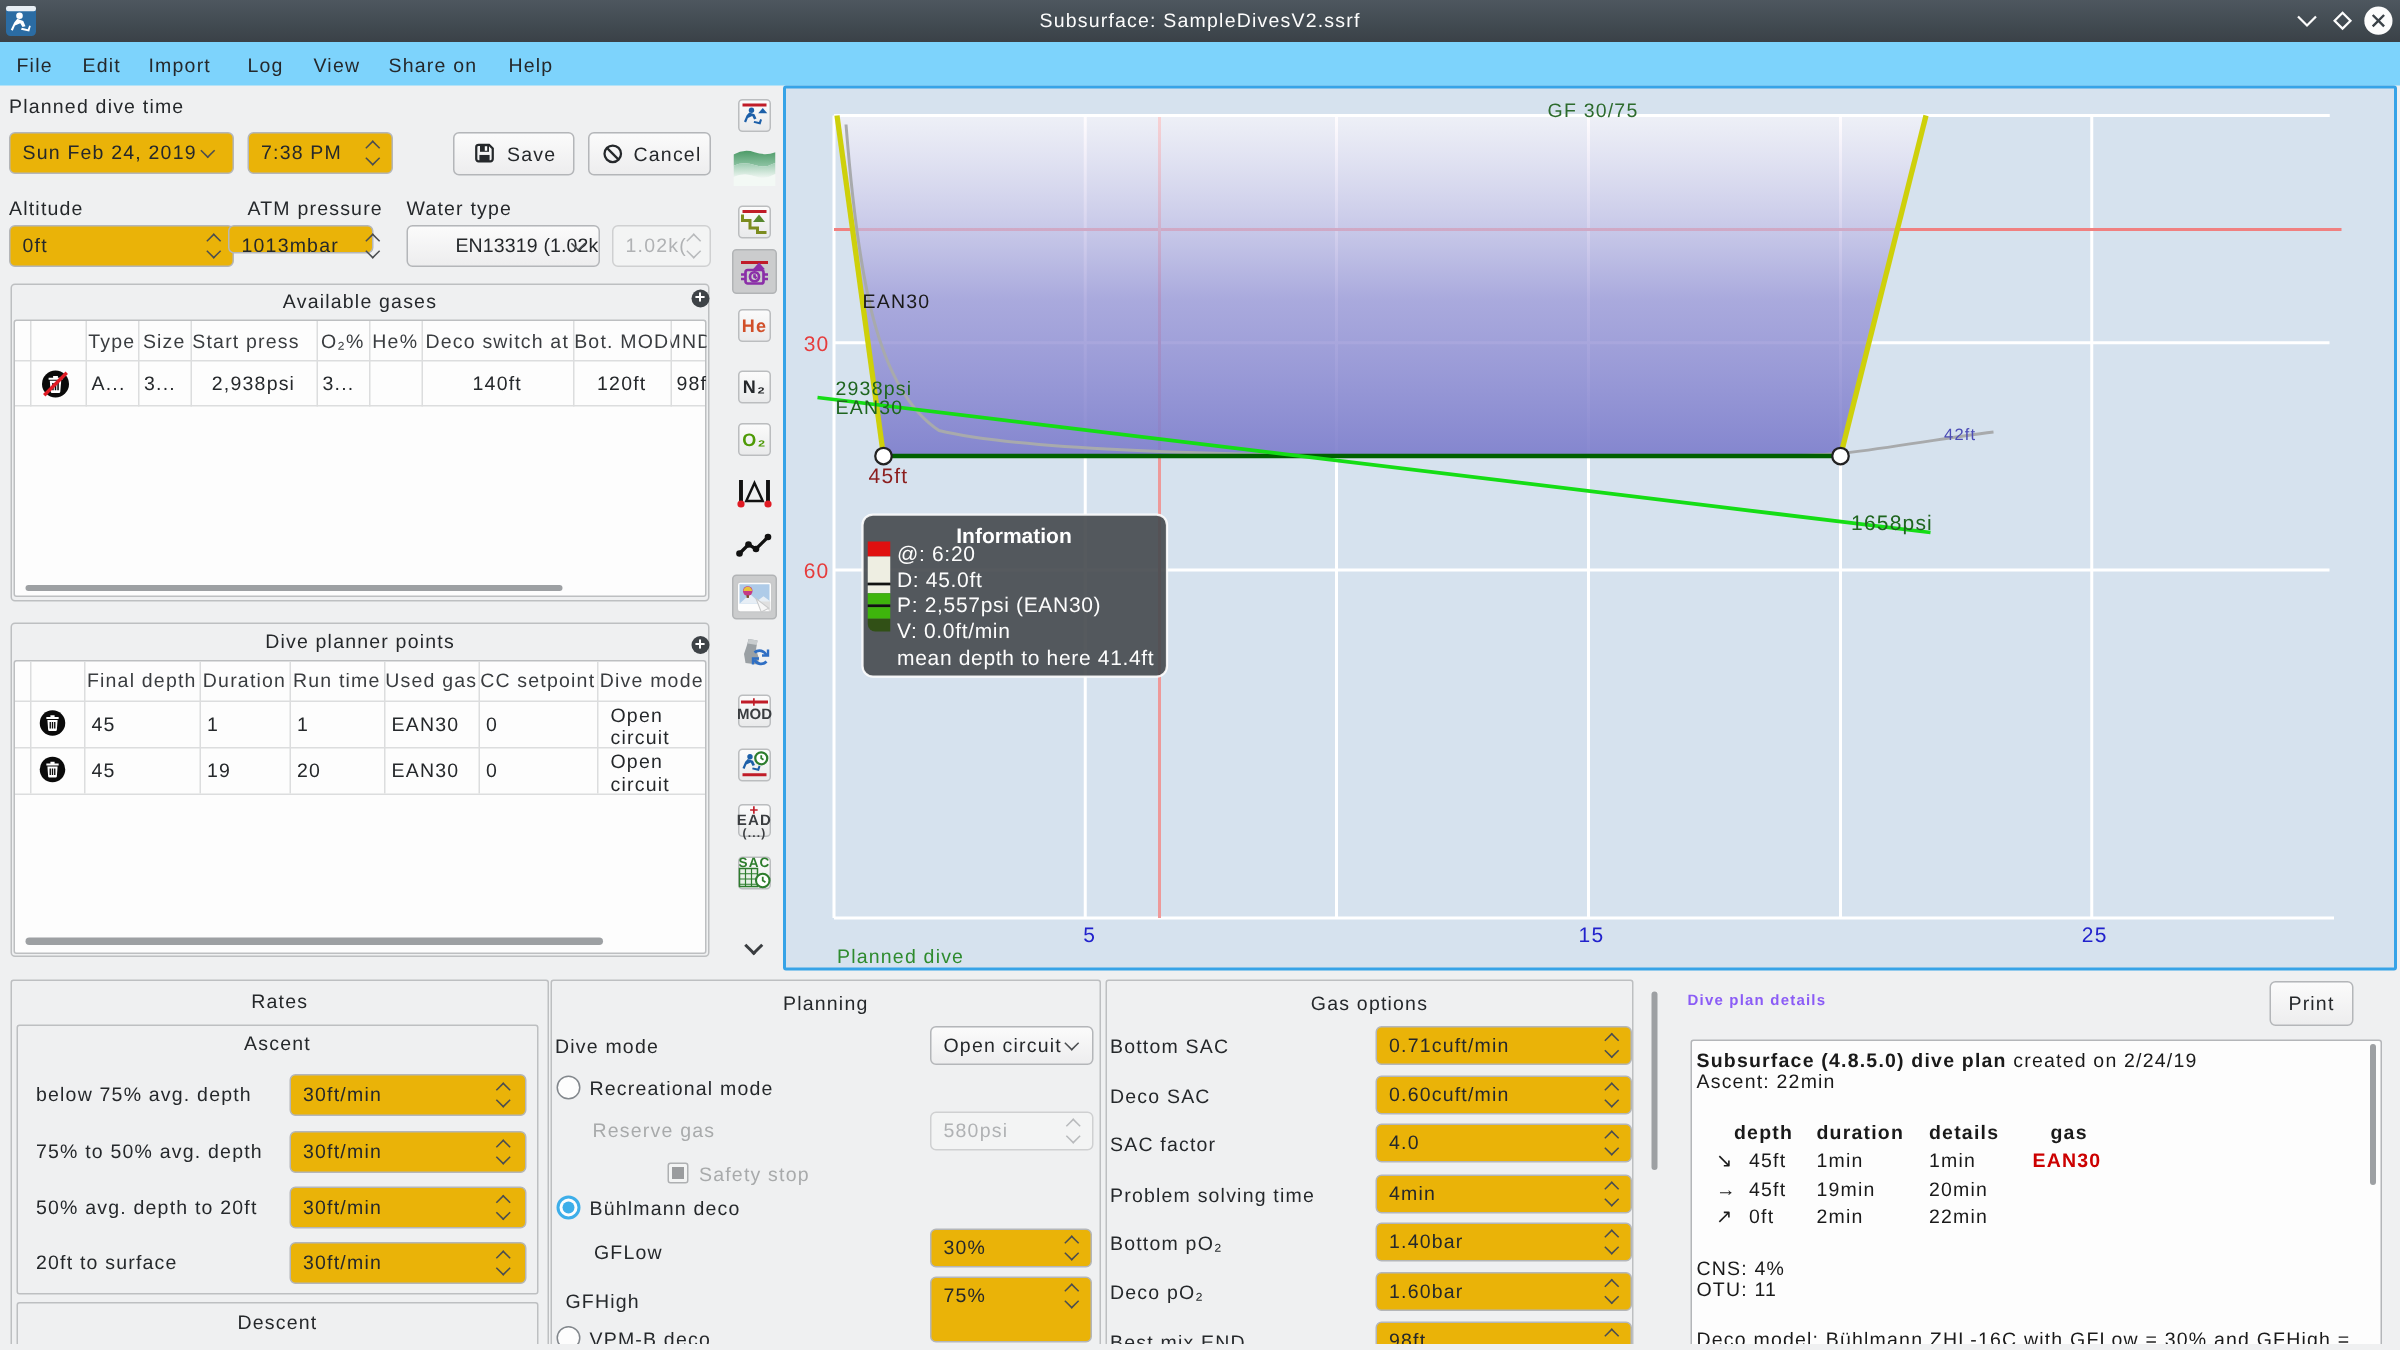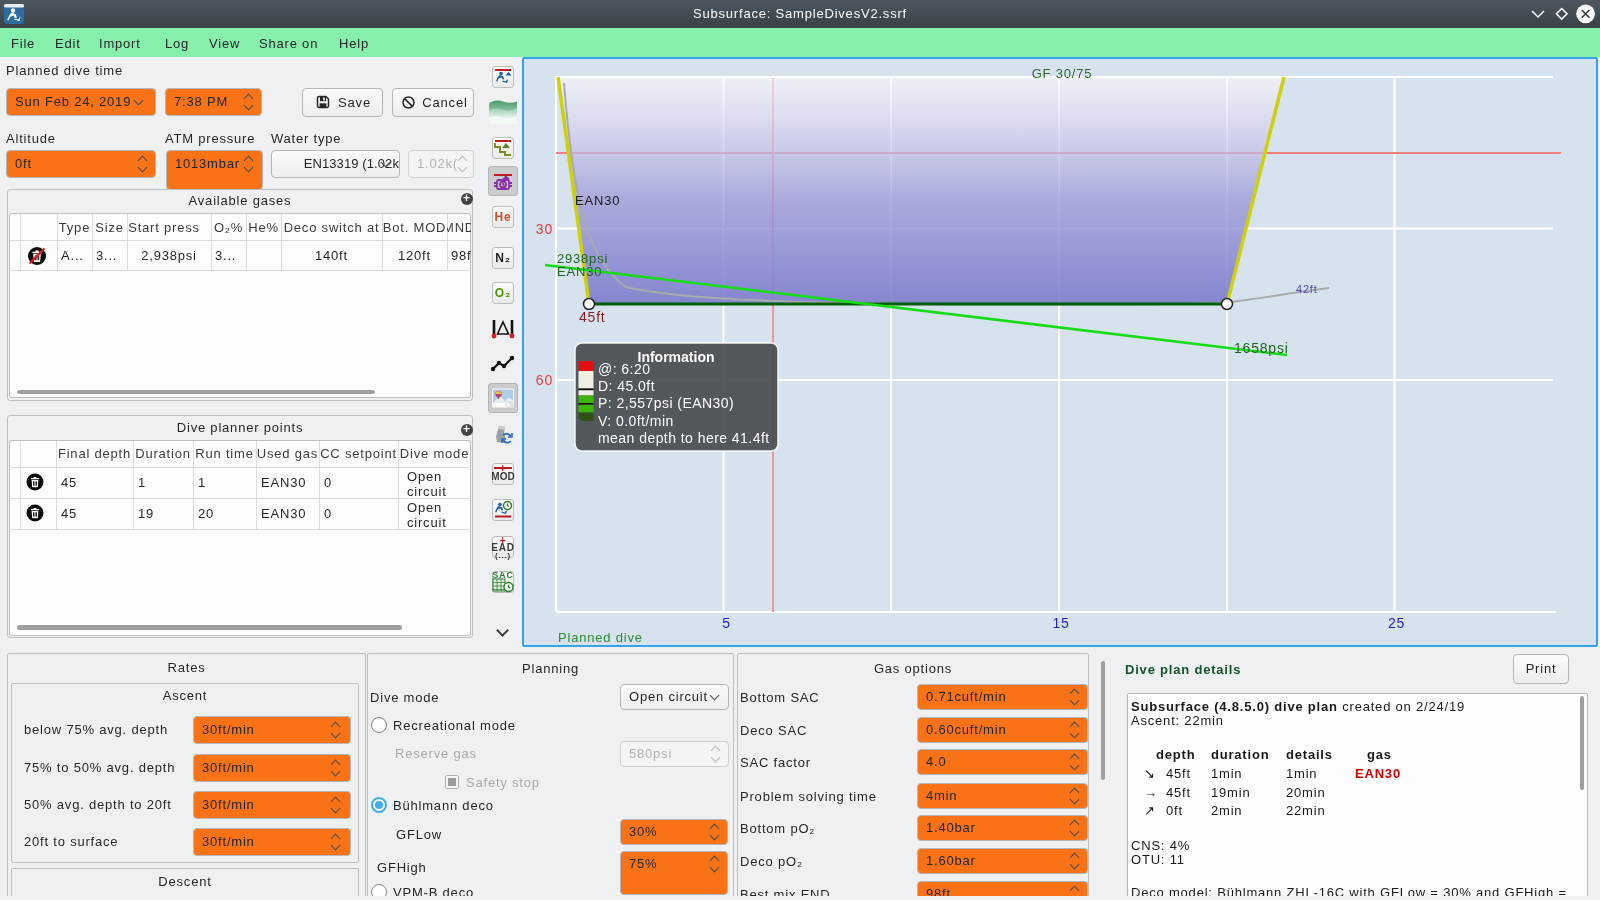--- a/index.html
+++ b/index.html
@@ -1,23 +1,23 @@
 <!DOCTYPE html>
 <html><head><meta charset="utf-8">
 <style>
 *{margin:0;padding:0;box-sizing:border-box}
 html,body{width:1600px;height:900px;overflow:hidden;background:#eff0f1;font-family:"Liberation Sans",sans-serif;letter-spacing:0.8px}
 .abs{position:absolute}
 #titlebar{position:absolute;left:0;top:0;width:1600px;height:28px;background:linear-gradient(180deg,#4e575f 0%,#424b52 55%,#3a4147 100%)}
 #title{position:absolute;left:0;top:0;width:1600px;height:28px;line-height:28px;text-align:center;color:#fcfcfc;font-size:13px}
-#menubar{position:absolute;left:0;top:28px;width:1600px;height:29px;background:#86efac}
+#menubar{position:absolute;left:0;top:28px;width:1600px;height:29px;background:#7dd3fc}
 .mi{position:absolute;top:0;height:29px;line-height:31px;font-size:13px;color:#25282b}
 .lbl{position:absolute;font-size:13px;color:#25282b;white-space:nowrap}
 .btn{position:absolute;background:linear-gradient(180deg,#fbfbfb,#ededee);border:1px solid #b4b6b9;border-radius:4px;font-size:13px;color:#25282b;text-align:center}
-.inp{position:absolute;background:#f97316;border:1px solid #b4b6b9;border-radius:4px;font-size:13px;color:#25282b;white-space:nowrap;overflow:hidden}
+.inp{position:absolute;background:#eab308;border:1px solid #b4b6b9;border-radius:4px;font-size:13px;color:#25282b;white-space:nowrap;overflow:hidden}
 .inpd{position:absolute;background:#f3f4f4;border:1px solid #cfd0d1;border-radius:4px;font-size:13px;color:#b0b2b4;white-space:nowrap;overflow:hidden}
 .gbox{position:absolute;border:1px solid #bdbfc1;border-radius:3px;background:#eff0f1}
 .gtitle{position:absolute;width:100%;text-align:center;font-size:13px;color:#25282b}
 .tbl{position:absolute;background:#fdfdfd;border:1px solid #bdbfc1;border-radius:2px}
 .hl{position:absolute;background:#dcddde}
 .vl{position:absolute;background:#dcddde}
 .hcell{position:absolute;font-size:13px;color:#3a3d40;text-align:center;overflow:hidden;white-space:nowrap;display:flex;align-items:center;justify-content:center}
 .cell{position:absolute;font-size:13px;color:#25282b;overflow:hidden;white-space:nowrap}
 .sb{position:absolute;background:#9da0a3;border-radius:3px}
 .plus{position:absolute;width:12px;height:12px;border-radius:6px;background:#3e4347;color:#fff;font-size:12px;line-height:11px;text-align:center;font-weight:bold}
@@ -78,21 +78,21 @@
 <svg class="abs" style="left:402px;top:96px" width="14" height="14" fill="none" stroke="#25282b" stroke-width="1.5">
     <circle cx="6.5" cy="6.5" r="5.5"></circle>
     <path d="M2.6 2.6 L10.4 10.4"></path>
   </svg>
 <div class="lbl" style="left:6px;top:131px">Altitude</div>
 <div class="lbl" style="left:165px;top:131px">ATM pressure</div>
 <div class="lbl" style="left:271px;top:131px">Water type</div>
 <div class="inp" style="left:6px;top:150px;width:150px;height:28px;line-height:26px;padding-left:8px">0ft</div>
 <div class="cu" style="left:139px;top:157px"></div>
 <div class="cd" style="left:139px;top:164px"></div>
-<div class="inp" style="left:166px;top:150px;width:97px;height:40px;line-height:26px;padding-left:8px">1013mbar</div>
+<div class="inp" style="left:152px;top:150px;width:97px;height:19px;line-height:26px;padding-left:8px">1013mbar</div>
 <div class="cu" style="left:245px;top:157px"></div>
 <div class="cd" style="left:245px;top:164px"></div>
 <div class="btn" style="left:271px;top:150px;width:129px;height:28px;line-height:26px;text-align:right;padding-left:8px;letter-spacing:0.1px;overflow:hidden">EN13319 (1.02k</div>
 <div class="cd" style="left:382px;top:159px"></div>
 <div class="inpd" style="left:408px;top:150px;width:66px;height:28px;line-height:26px;padding-left:8px">1.02k(</div>
 <div class="cud" style="left:57px;top:157px;left:459px"></div>
 <div class="cdd" style="left:459px;top:164px"></div>
 
 <div class="gbox" style="left:7px;top:189px;width:466px;height:212px"></div>
 <div class="gtitle" style="left:7px;top:193px;width:466px">Available gases</div>
@@ -443,21 +443,21 @@
 <div class="cd" style="left:1071px;top:828.3px"></div>
 <div class="lbl" style="left:740px;top:854px">Deco pO₂</div>
 <div class="inp" style="left:917px;top:848px;width:171px;height:26px;line-height:24px;padding-left:8px">1.60bar</div>
 <div class="cu" style="left:1071px;top:854px"></div>
 <div class="cd" style="left:1071px;top:861px"></div>
 <div class="lbl" style="left:740px;top:886.8px">Best mix END</div>
 <div class="inp" style="left:917px;top:880.8px;width:171px;height:26px;line-height:24px;padding-left:8px">98ft</div>
 <div class="cu" style="left:1071px;top:886.8px"></div>
 <div class="cd" style="left:1071px;top:893.8px"></div>
 <div class="sb" style="left:1101px;top:661px;width:4px;height:119px"></div>
-<div class="abs" style="left:1125px;top:662px;font-size:13px;font-weight:bold;color:#14532d">Dive plan details</div>
+<div class="abs" style="left:1125px;top:662px;font-size:10px;font-weight:bold;color:#8b5cf6">Dive plan details</div>
 <div class="btn" style="left:1513px;top:654px;width:56px;height:30px;line-height:28px">Print</div>
 <div class="abs" style="left:1127px;top:693px;width:461px;height:207px;background:#fdfdfd;border:1px solid #b4b6b9;border-radius:2px"></div>
 <div class="sb" style="left:1580px;top:696px;width:4px;height:94px"></div>
 <div class="abs" style="left:1131px;top:699px;width:440px;font-size:13px;color:#1a1a1a">
 <div style="position:absolute;top:0px"><b>Subsurface (4.8.5.0) dive plan</b> created on 2/24/19</div>
 <div style="position:absolute;top:14px">Ascent: 22min</div>
 <b><span style="position:absolute;left:25px;top:48px">depth</span><span style="position:absolute;left:80px;top:48px">duration</span><span style="position:absolute;left:155px;top:48px">details</span><span style="position:absolute;left:236px;top:48px">gas</span></b>
 <span style="position:absolute;left:13px;top:67px">↘</span><span style="position:absolute;left:35px;top:67px">45ft</span><span style="position:absolute;left:80px;top:67px">1min</span><span style="position:absolute;left:155px;top:67px">1min</span><span style="position:absolute;left:224px;top:67px;color:#cc0000;font-weight:bold">EAN30</span>
 <span style="position:absolute;left:13px;top:86px">→</span><span style="position:absolute;left:35px;top:86px">45ft</span><span style="position:absolute;left:80px;top:86px">19min</span><span style="position:absolute;left:155px;top:86px">20min</span>
 <span style="position:absolute;left:13px;top:104px">↗</span><span style="position:absolute;left:35px;top:104px">0ft</span><span style="position:absolute;left:80px;top:104px">2min</span><span style="position:absolute;left:155px;top:104px">22min</span>

